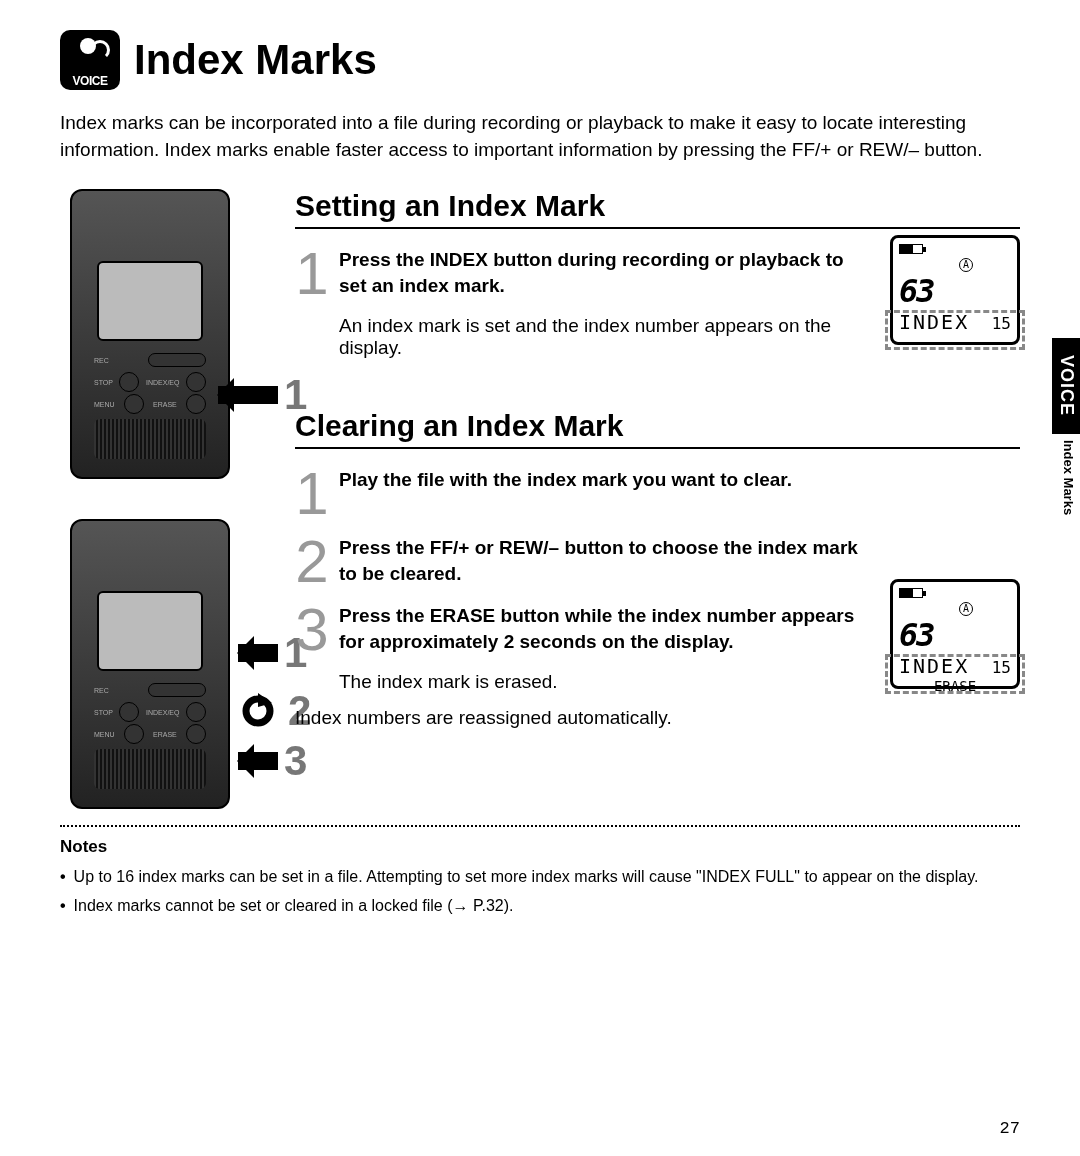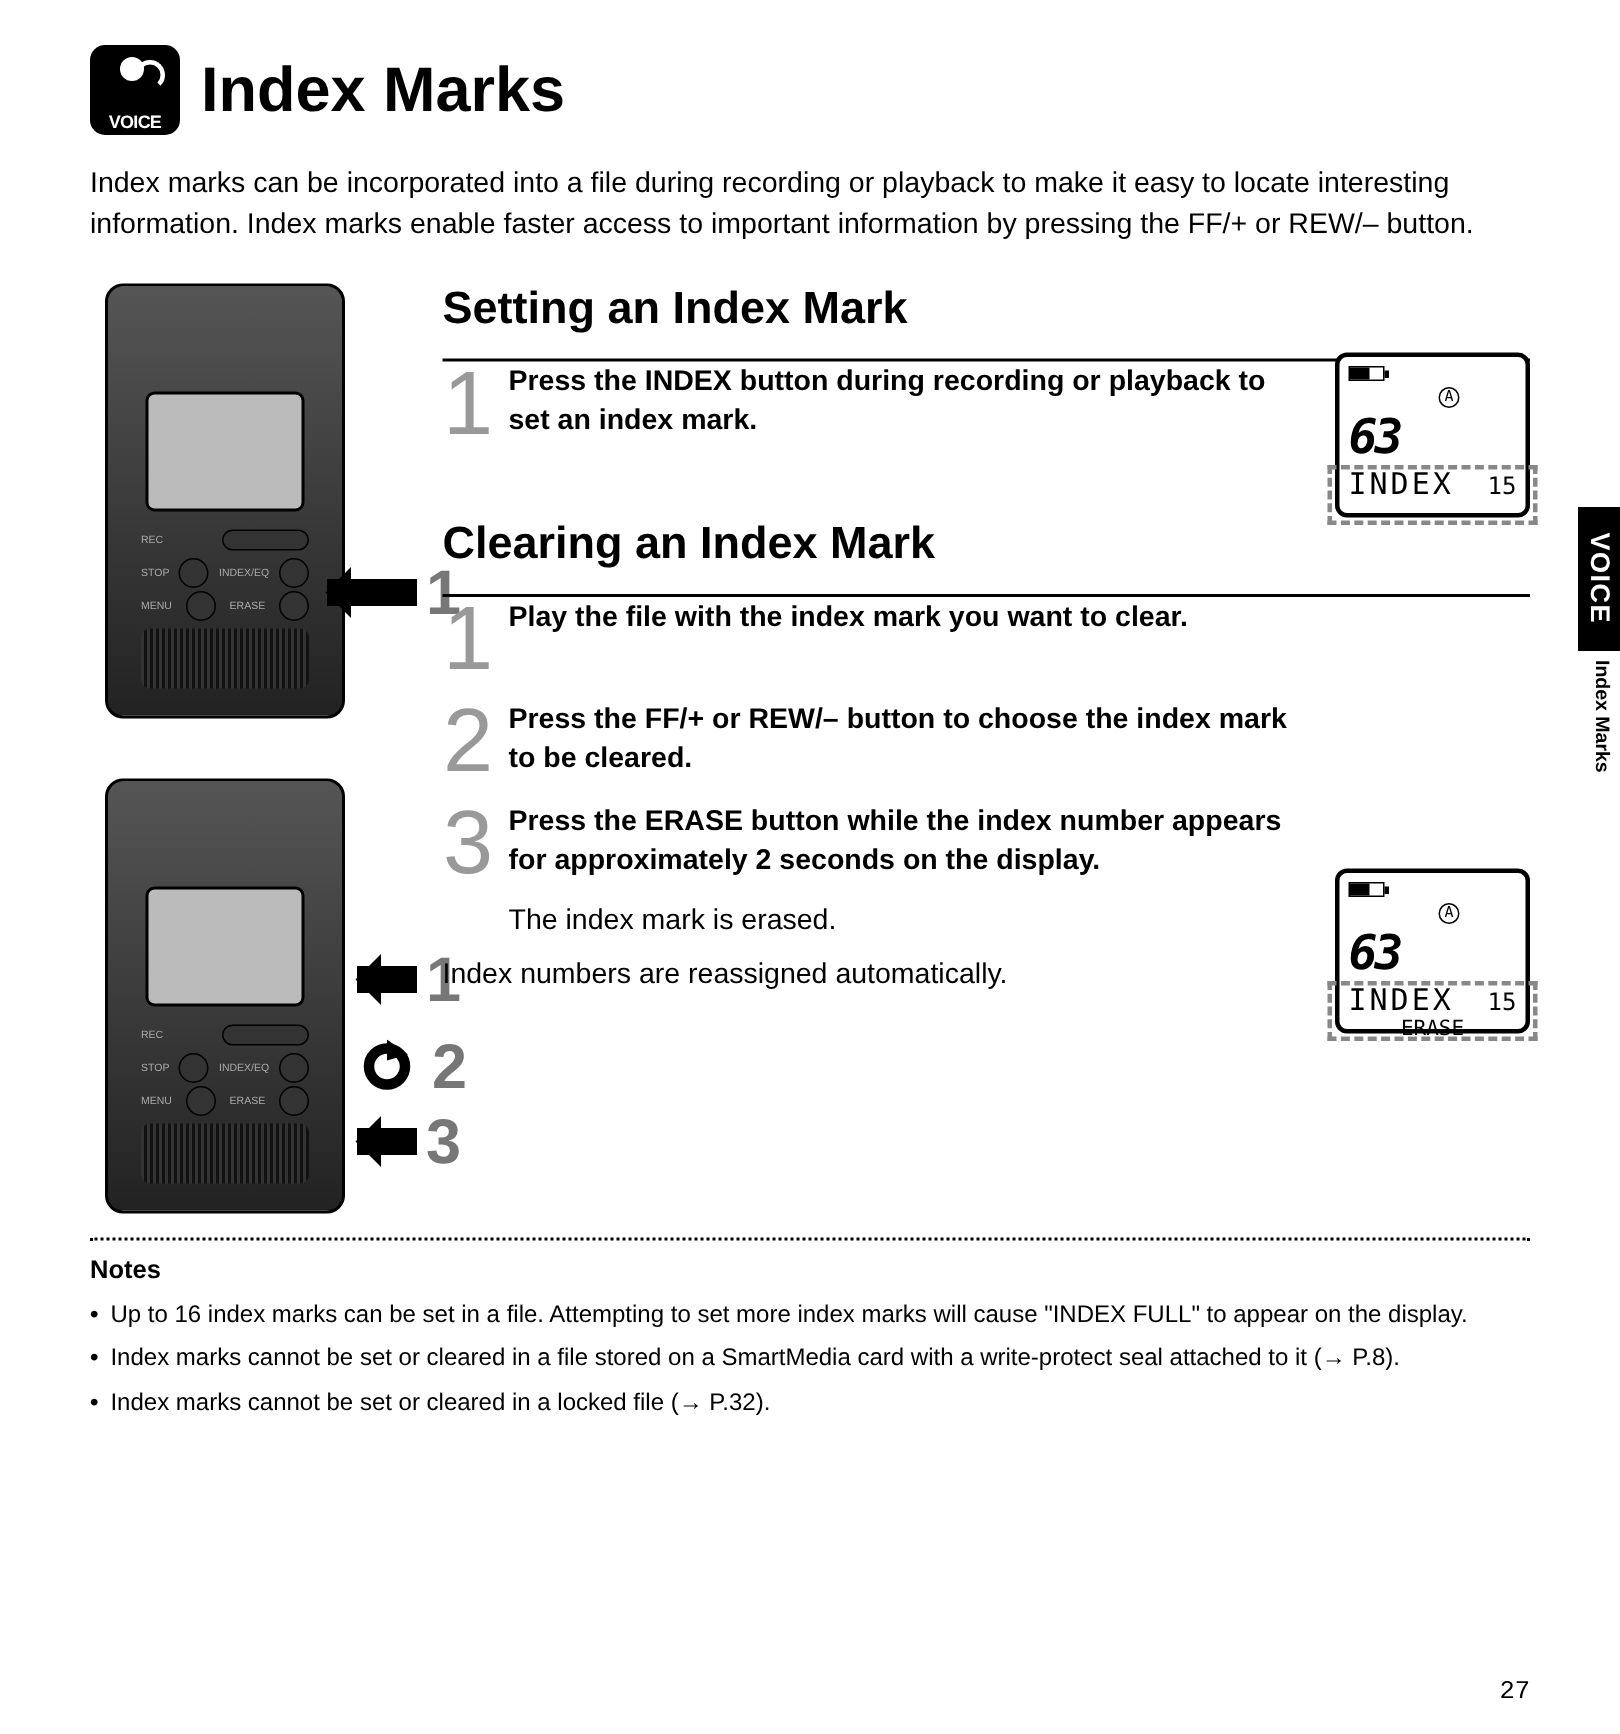--- a/index.html
+++ b/index.html
@@ -69,21 +69,21 @@
   .arrow-left{
     width:60px; height:18px; background:#000; position:relative;
   }
   .arrow-left::before{
     content:""; position:absolute; left:-18px; top:-8px;
     border:17px solid transparent; border-right-color:#000;
   }
   .big-num{ font-size:42px; font-weight:bold; color:#777; font-family:Arial;}
   .content-col { flex:1; position:relative;}
   h2.section-title{
-    font-size:30px; font-weight:bold; border-bottom:2px solid #000; padding-bottom:16px; margin-bottom:1px;
+    font-size:30px; font-weight:bold; border-bottom:2px solid #000; padding-bottom:4px; margin-bottom:18px;
   }
   .step-row{ display:flex; gap:10px; margin-bottom:14px;}
   .step-num{
     font-size:60px; line-height:0.9; font-weight:normal; color:#999; font-family:Arial;
     min-width:34px; text-align:center;
   }
   .step-body{ flex:1; font-size:19px; line-height:1.35;}
   .step-body .bold{ font-weight:bold;}
   .step-note{ font-size:19px; margin-left:44px; margin-bottom:6px;}
   .plain-line{ font-size:19px; margin-top:14px; margin-bottom:10px;}
@@ -213,20 +213,21 @@
     <div class="content-col">
       <h2 class="section-title">Setting an Index Mark</h2>
 
       <div class="step-area">
         <div class="step-row">
           <div class="step-num">1</div>
           <div class="step-body">
             <span class="bold">Press the INDEX button during recording or playback to set an index mark.</span>
           </div>
         </div>
+        <p class="step-note">An index mark is set and the index number appears on the display.</p>
       </div>
 
       <div class="lcd first">
         <div class="batt">
             <div class="fill"></div>
           </div>
         <span class="circled">A</span>
         <div class="bignum">63</div>
         <div class="row2">
           <span class="word">INDEX</span>
@@ -271,23 +272,20 @@
     </div>
   </div>
 
   <hr class="dotted-sep">
   <div class="notes-title">Notes</div>
   <ul class="notes">
     <li>
         <span>Up to 16 index marks can be set in a file. Attempting to set more index marks will cause "INDEX FULL" to appear on the display.</span>
       </li>
     <li>
-        <span>Index marks cannot be set or cleared in a file stored on a SmartMedia card with a write-protect seal attached to it (→ P.8).</span>
-      </li>
-    <li>
         <span>Index marks cannot be set or cleared in a locked file (→ P.32).</span>
       </li>
   </ul>
 
 </div>
 
 <div class="page-num">27</div>
 <div class="side-tab">VOICE</div>
 <div class="side-sub">Index Marks</div>
 

